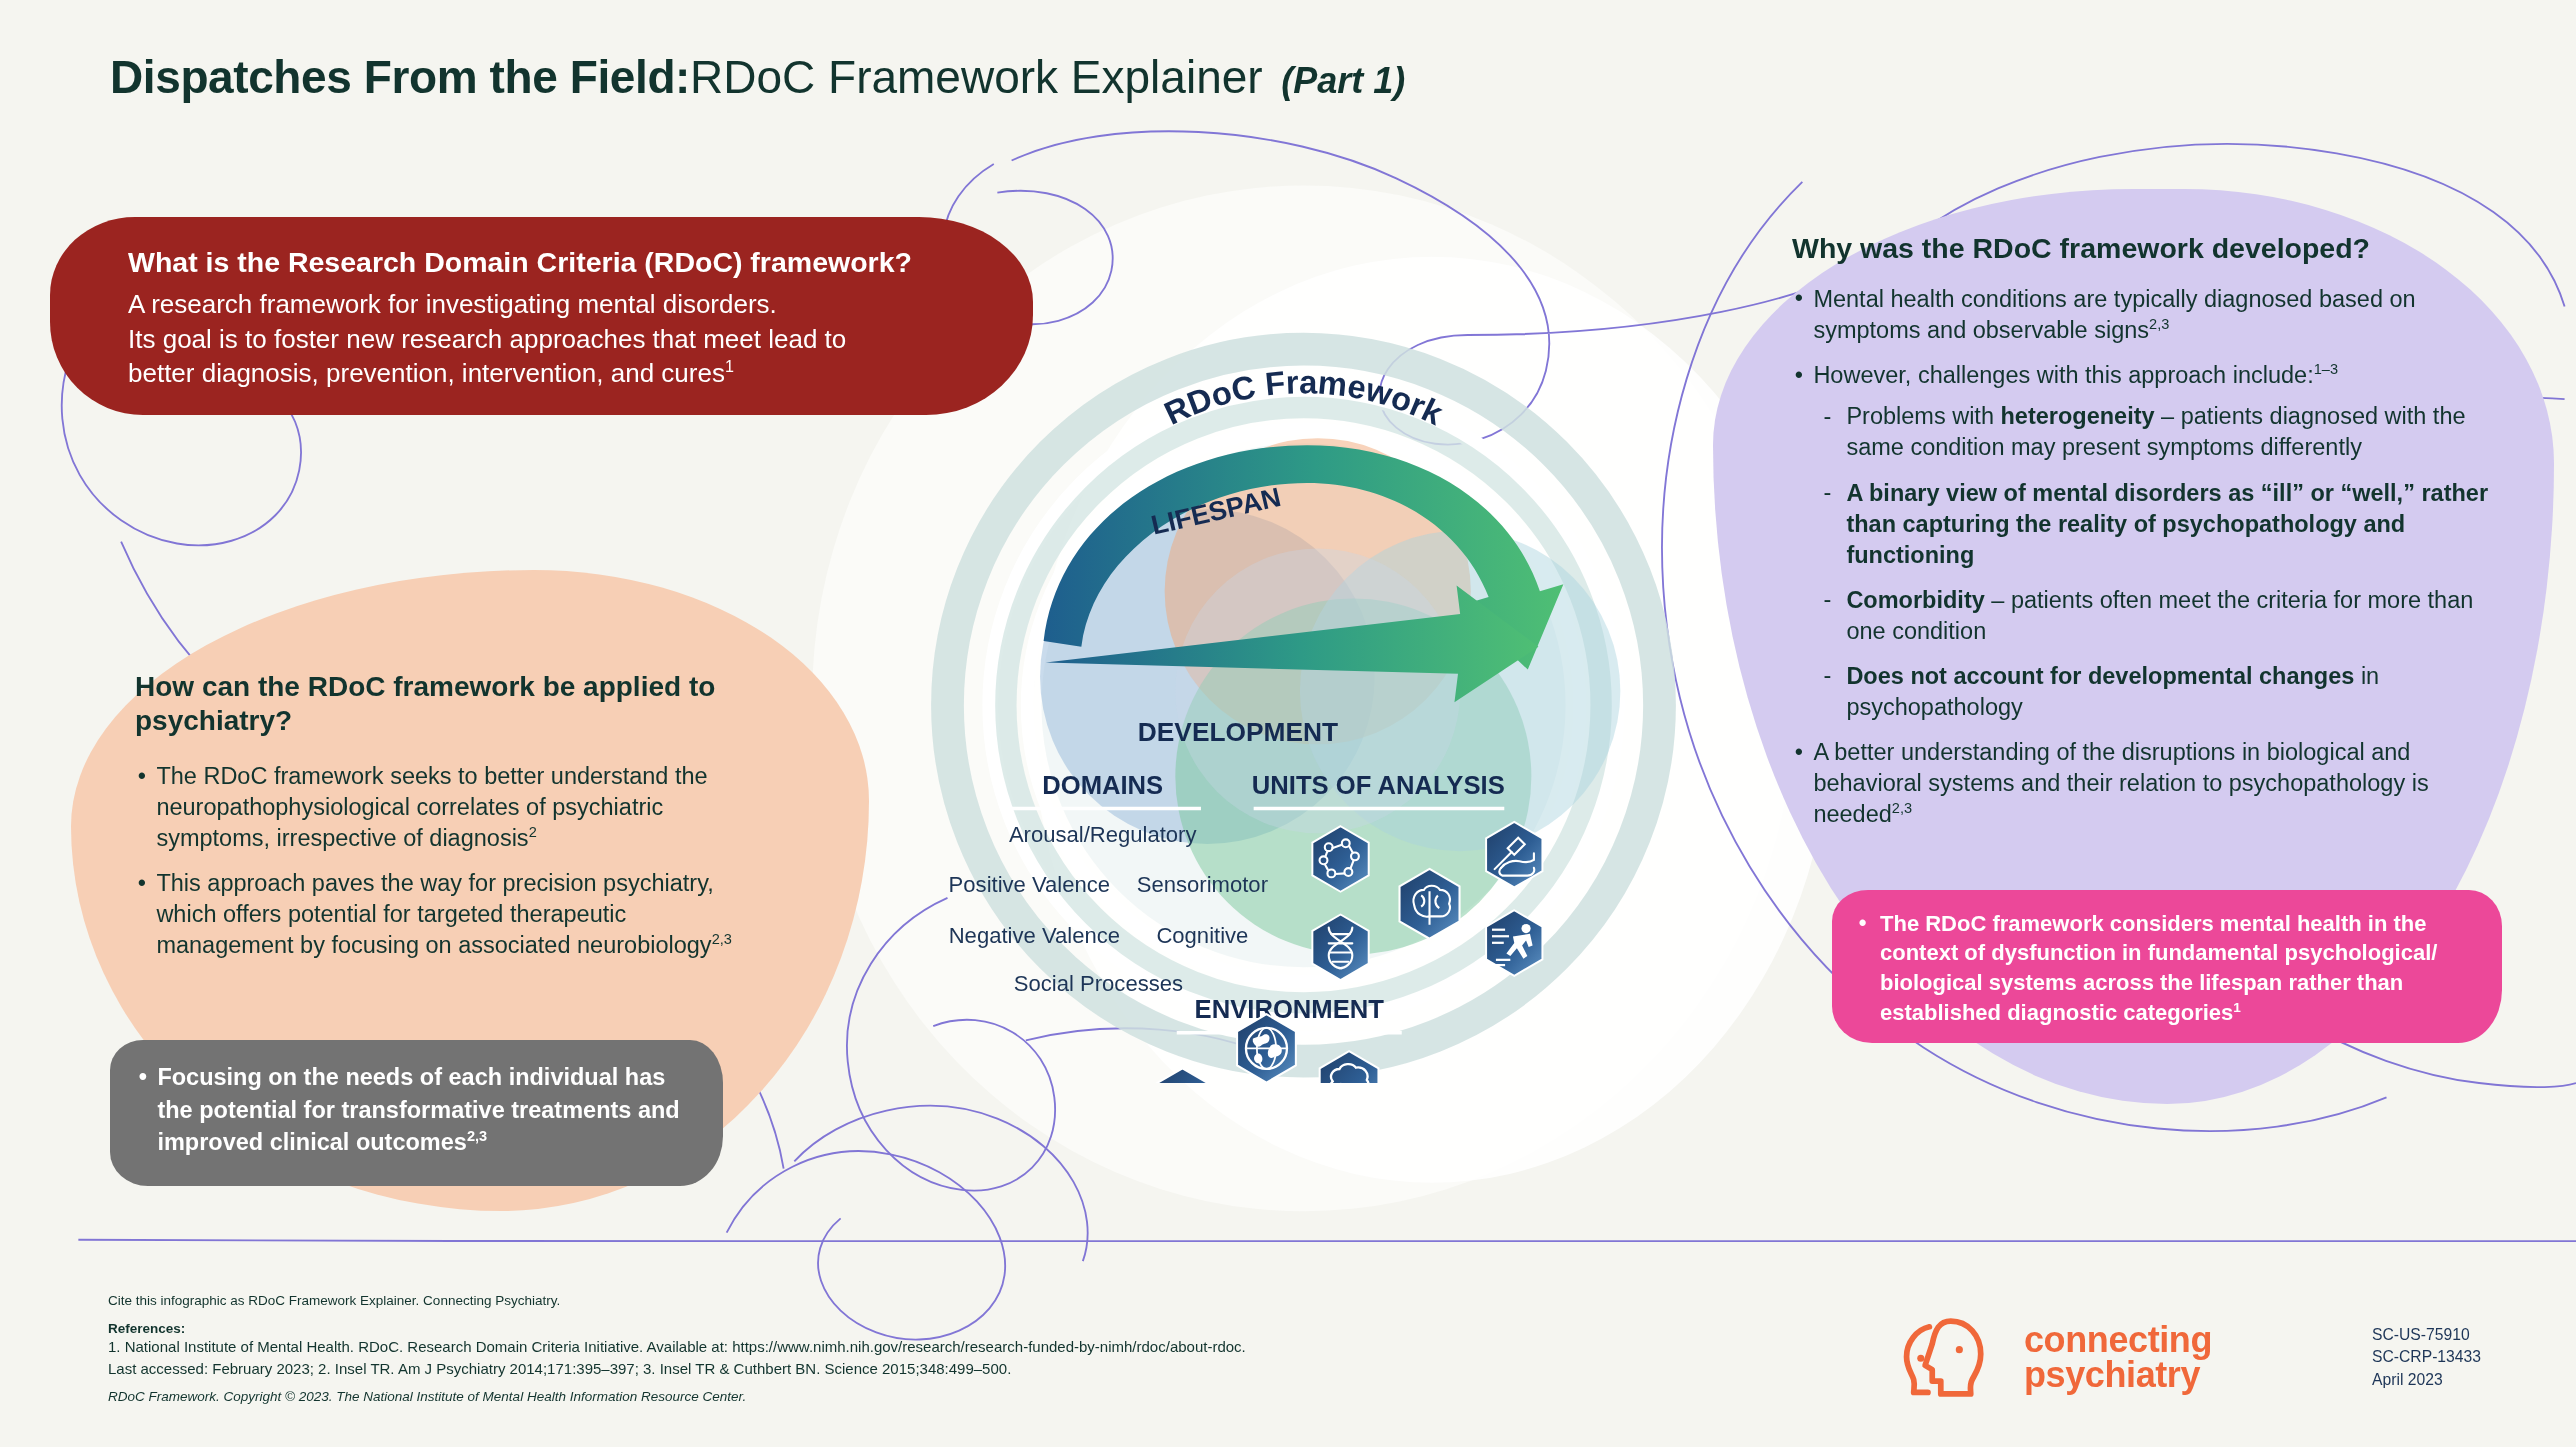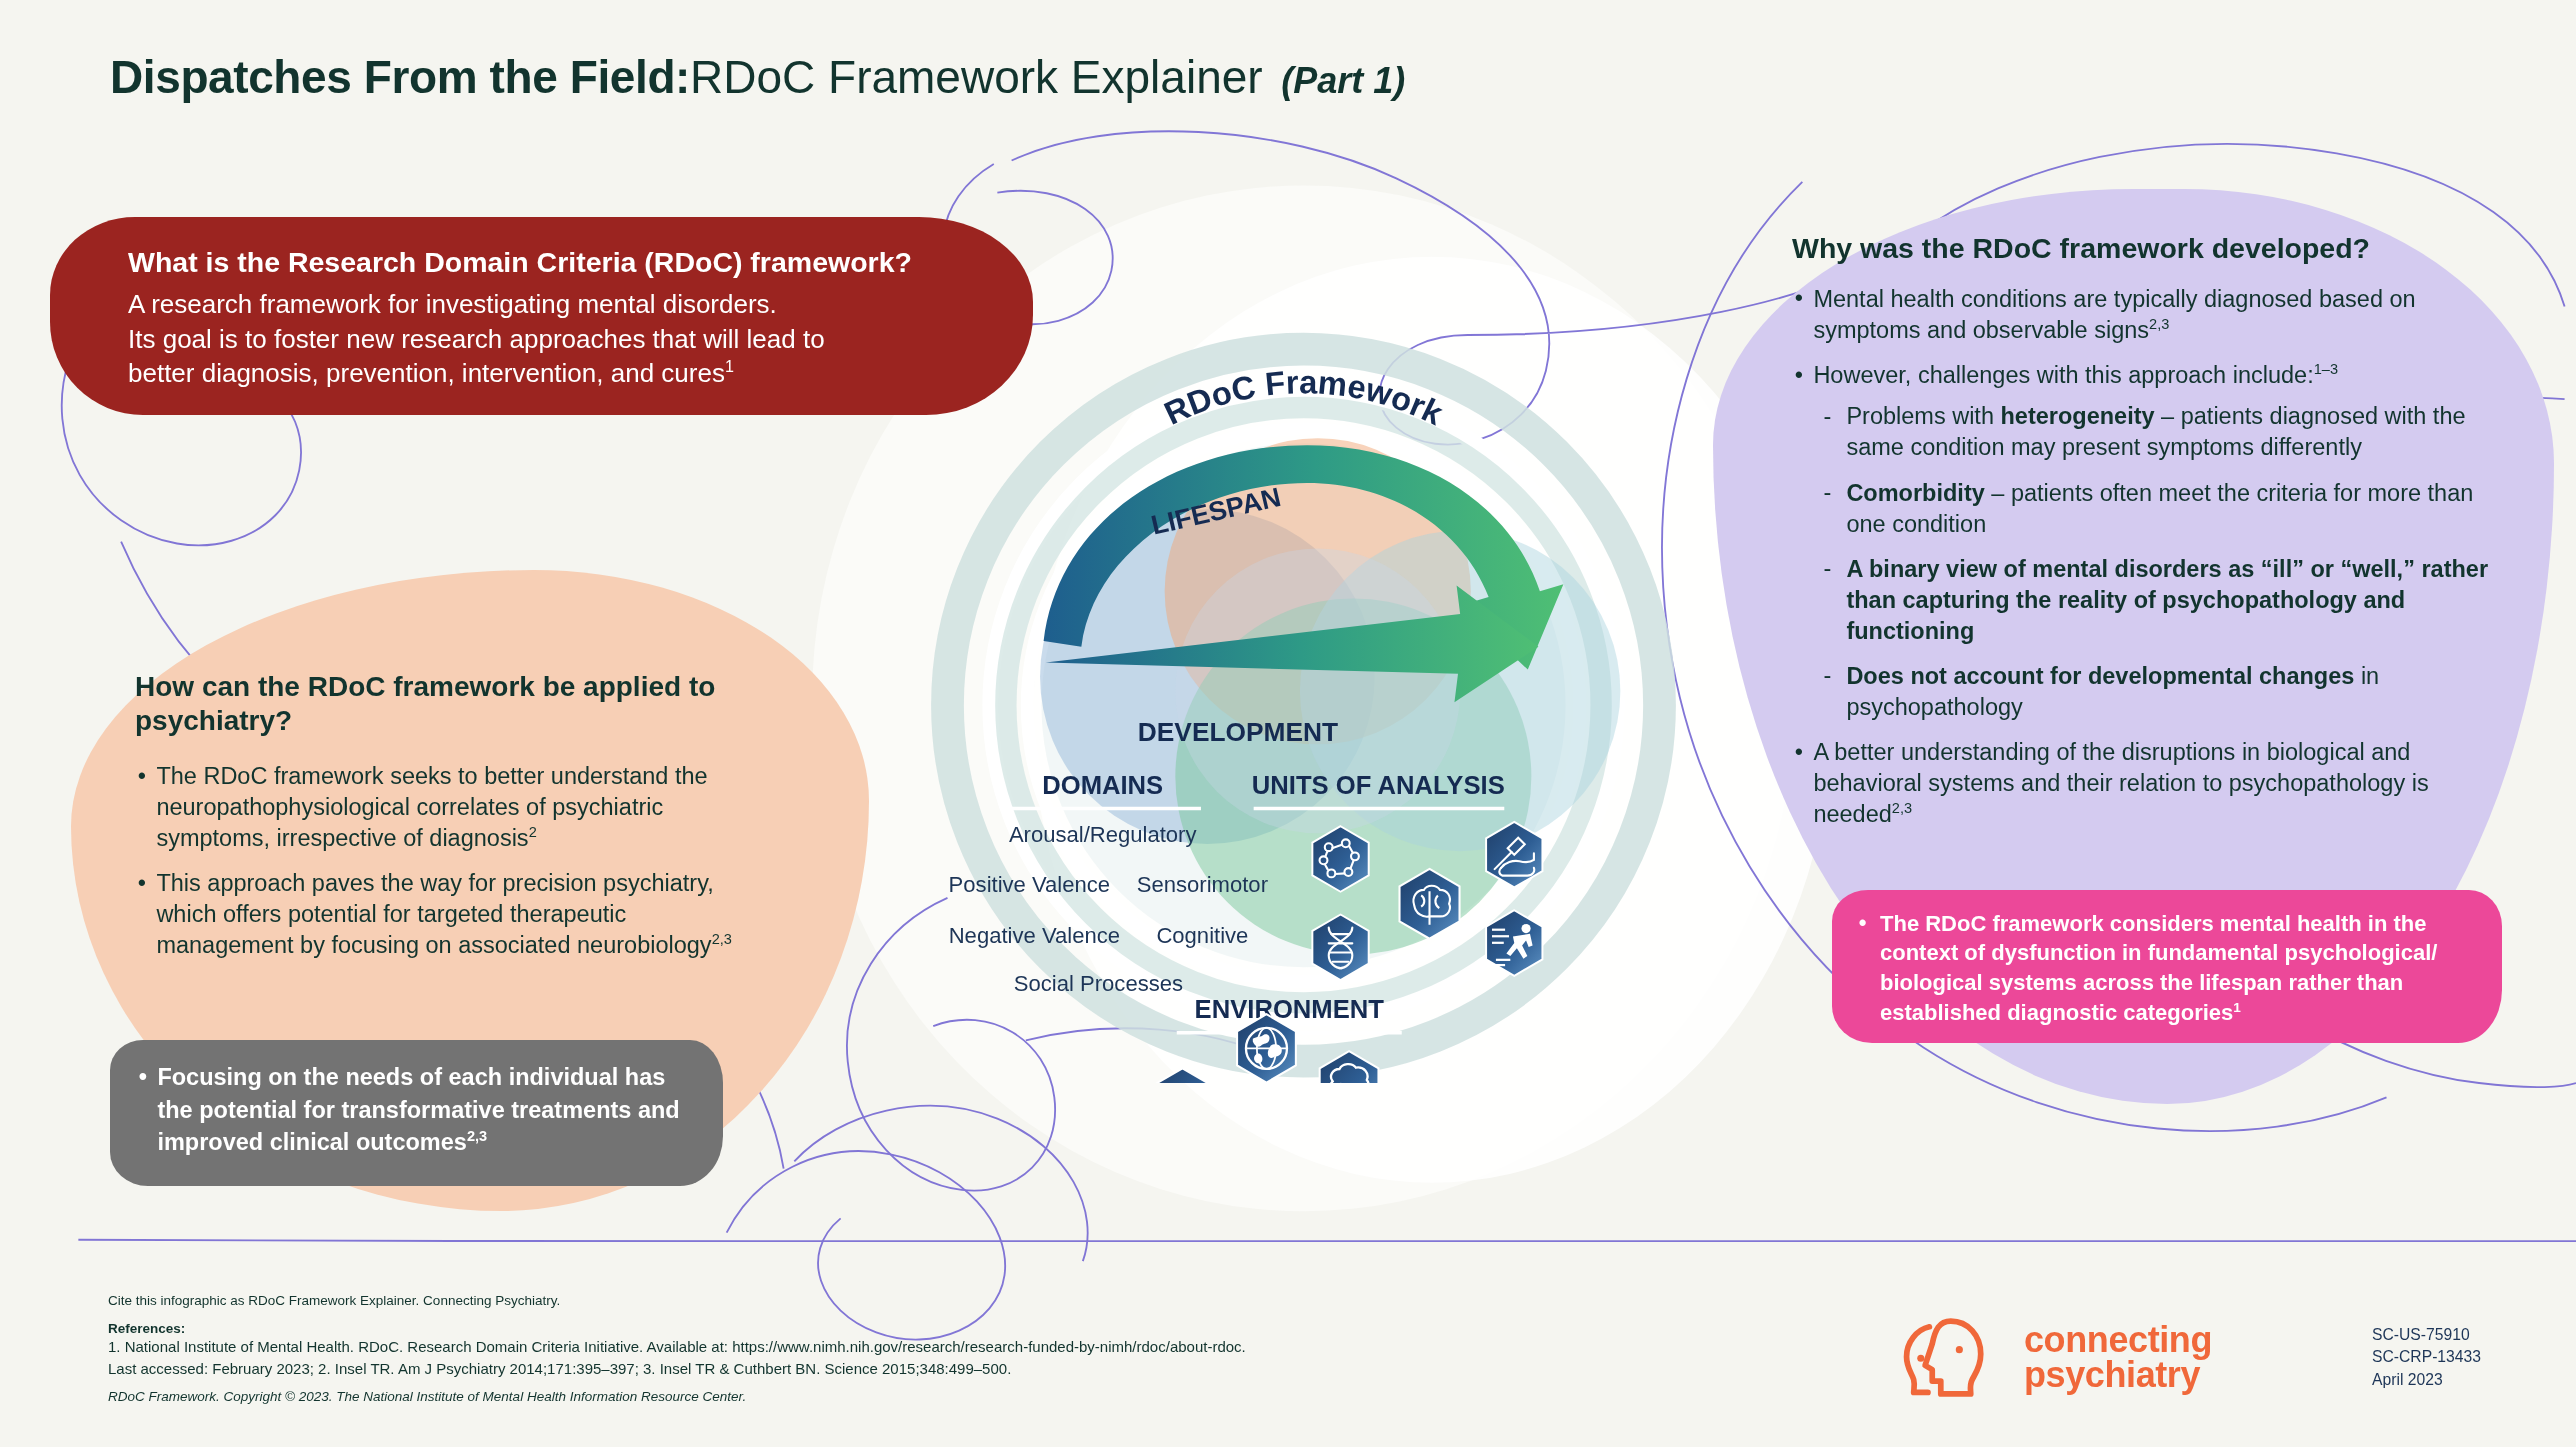--- a/index.html
+++ b/index.html
@@ -118,21 +118,21 @@
   </g>
 </svg>
 
 <div id="title-bar">
   <span class="t-bold">Dispatches From the Field:</span><span class="t-reg"> RDoC Framework Explainer</span><span class="t-part">(Part 1)</span>
 </div>
 
 <div id="red-card">
   <div class="card-h">What is the Research Domain Criteria (RDoC) framework?</div>
   <div class="card-p">A research framework for investigating mental disorders.</div>
-  <div class="card-p">Its goal is to foster new research approaches that will lead to</div>
+  <div class="card-p">Its goal is to foster new research approaches that meet lead to</div>
   <div class="card-p"><span>better diagnosis, prevention, intervention, and cures</span><sup>1</sup></div>
 </div>
 
 <div id="peach-blob"></div>
 <div id="peach-content">
   <div class="card-h">How can the RDoC framework be applied to psychiatry?</div>
   <ul class="bl">
     <li><span>The RDoC framework seeks to better understand the neuropathophysiological correlates of psychiatric symptoms, irrespective of diagnosis</span><sup>2</sup></li>
     <li><span>This approach paves the way for precision psychiatry, which offers potential for targeted therapeutic management by focusing on associated neurobiology</span><sup>2,3</sup></li>
   </ul>
@@ -144,22 +144,22 @@
 </div>
 
 <div id="purple-blob"></div>
 <div id="purple-content">
   <div class="card-h">Why was the RDoC framework developed?</div>
   <ul class="bl">
     <li><span>Mental health conditions are typically diagnosed based on symptoms and observable signs</span><sup>2,3</sup></li>
     <li style="margin-bottom:4.3px;"><span>However, challenges with this approach include:</span><sup>1–3</sup>
       <ul class="dash">
         <li><span>Problems with </span><b class="hl">heterogeneity</b><span> – patients diagnosed with the same condition may present symptoms differently</span></li>
+        <li><b class="hl">A binary view of mental disorders as “ill” or “well,” rather than capturing the reality of psychopathology and functioning</b></li>
         <li><b class="hl">Comorbidity</b><span> – patients often meet the criteria for more than one condition</span></li>
-        <li><b class="hl">A binary view of mental disorders as “ill” or “well,” rather than capturing the reality of psychopathology and functioning</b></li>
         <li><b class="hl">Does not account for developmental changes</b><span> in psychopathology</span></li>
       </ul>
     </li>
     <li><span>A better understanding of the disruptions in biological and behavioral systems and their relation to psychopathology is needed</span><sup>2,3</sup></li>
   </ul>
 </div>
 <div id="orange-card-right">
   <ul class="bl">
     <li><span>The RDoC framework considers mental health in the context of dysfunction in fundamental psychological/ biological systems across the lifespan rather than established diagnostic categories</span><sup>1</sup></li>
   </ul>

